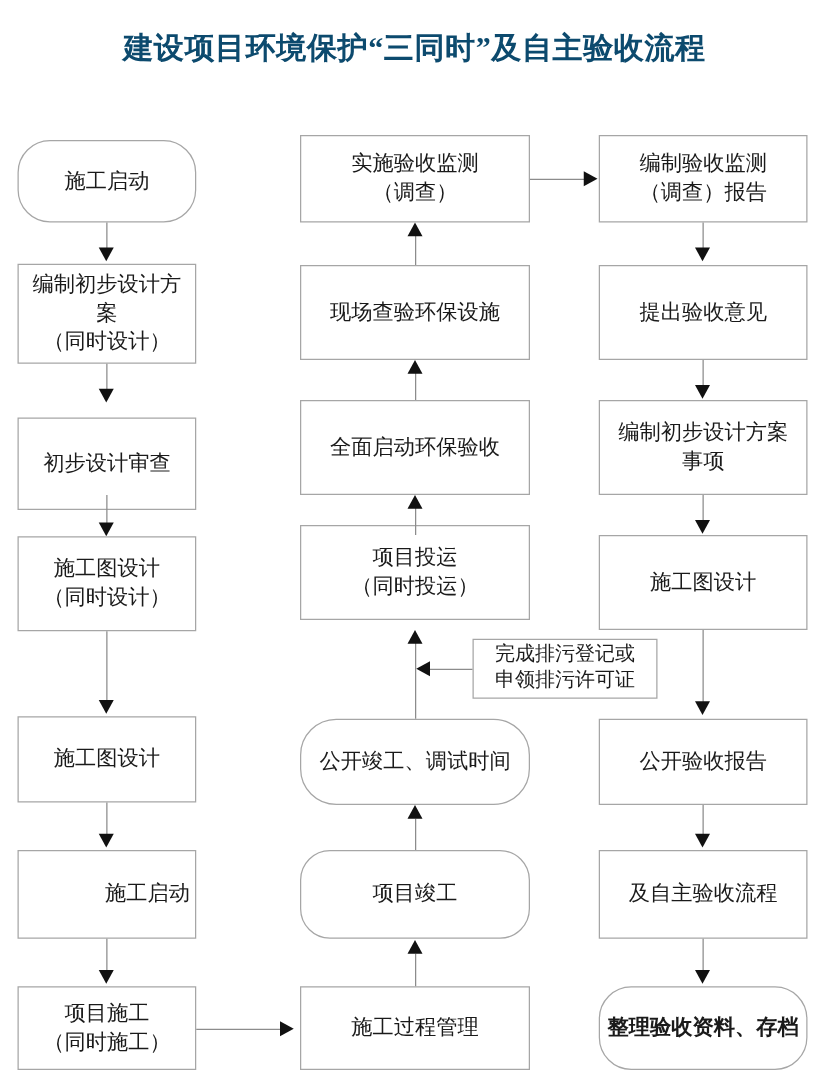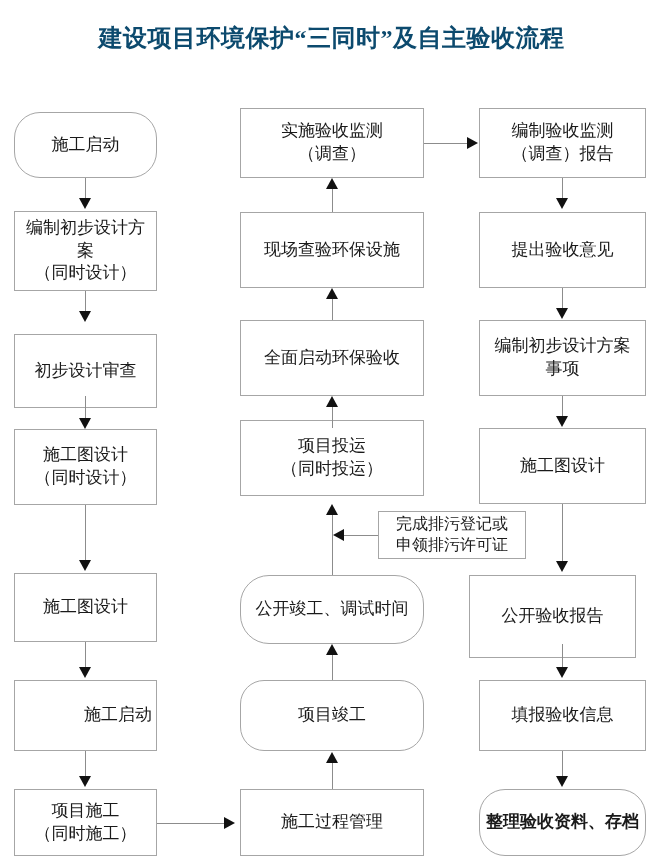--- a/index.html
+++ b/index.html
@@ -213,27 +213,27 @@
 </div>
 <div class="conn v" style="left:562px; top:396px; height:22px;"></div>
 <div class="arrow down" style="left:556px; top:416px;"></div>
 
 <div class="node" style="left:479px; top:428px; width:167px; height:76px;">
   <span class="txt">施工图设计</span>
 </div>
 <div class="conn v" style="left:562px; top:504px; height:58px;"></div>
 <div class="arrow down" style="left:556px; top:561px;"></div>
 
-<div class="node" style="left:469px; top:575px; width:167px; height:83px;">
+<div class="node" style="left:479px; top:575px; width:167px; height:69px;">
   <span class="txt">公开验收报告</span>
 </div>
 <div class="conn v" style="left:562px; top:644px; height:24px;"></div>
 <div class="arrow down" style="left:556px; top:667px;"></div>
 
 <div class="node" style="left:479px; top:680px; width:167px; height:71px;">
-  <span class="txt">填报验收信息</span>
+  <span class="txt">及自主验收流程</span>
 </div>
 <div class="conn v" style="left:562px; top:751px; height:26px;"></div>
 <div class="arrow down" style="left:556px; top:776px;"></div>
 
 <div class="node rounded" style="left:479px; top:789px; width:167px; height:67px;font-weight:bold;">
   <span class="txt">整理验收资料、存档</span>
 </div>
 
 </body></html>

